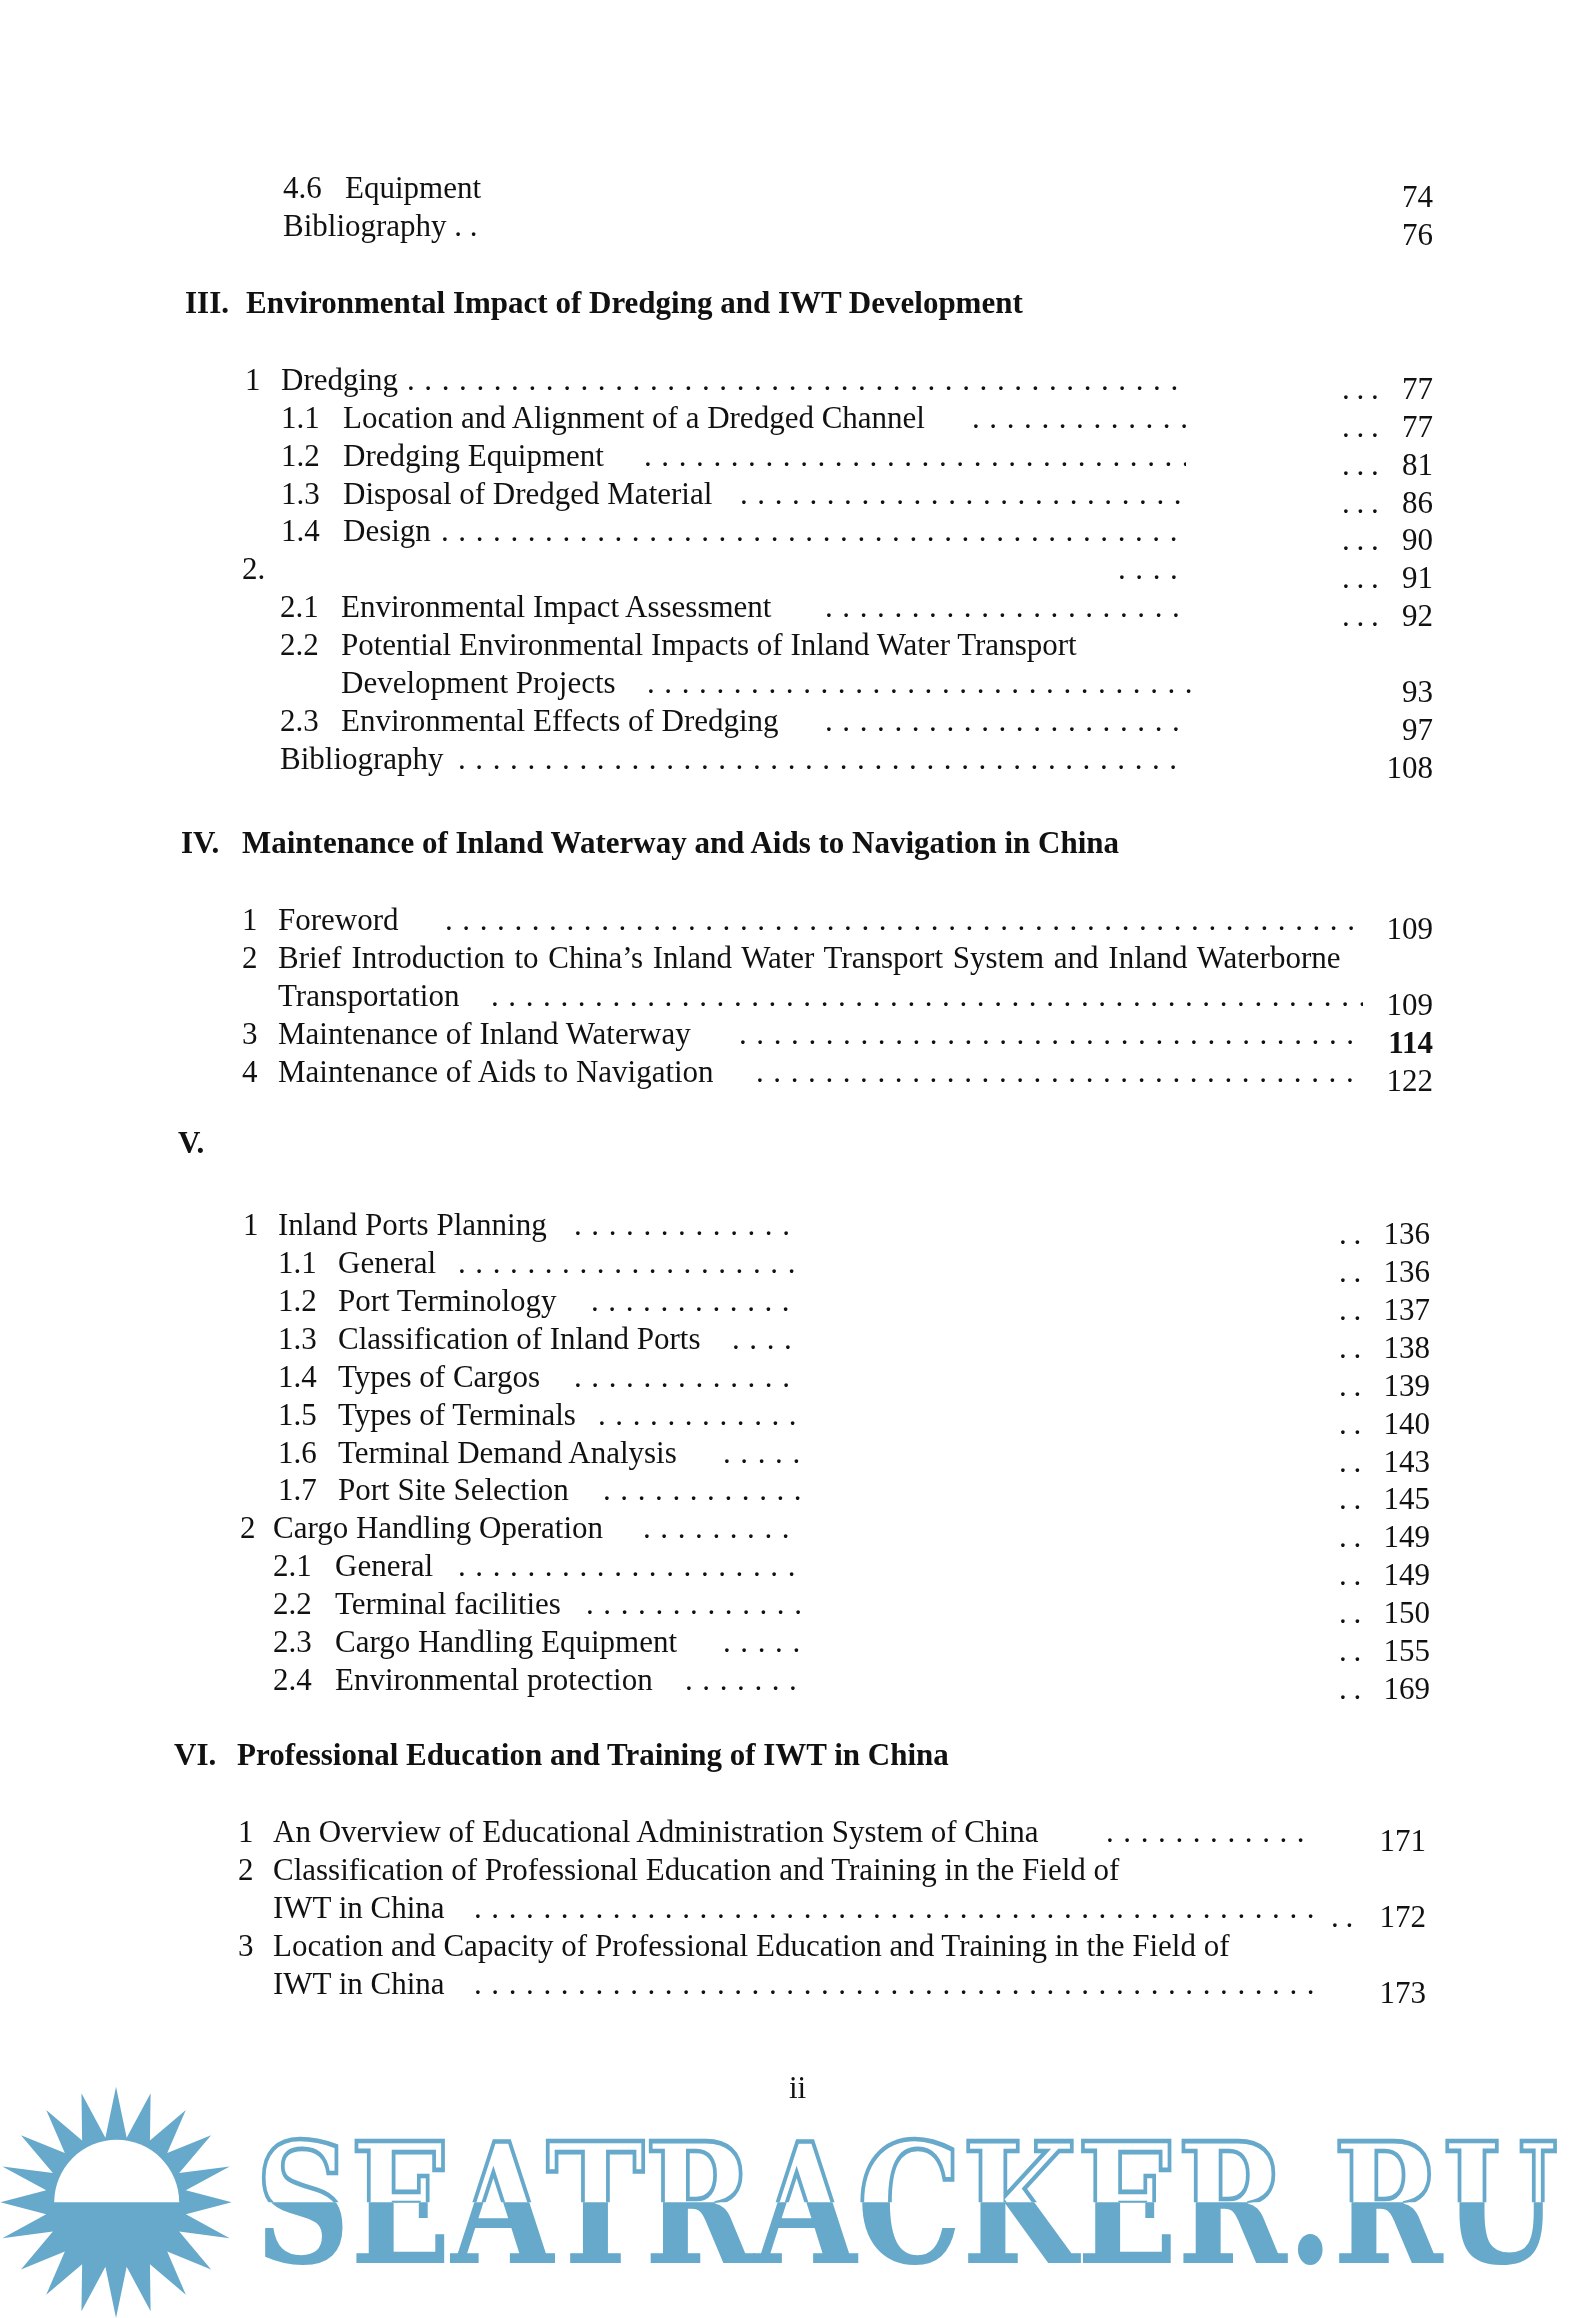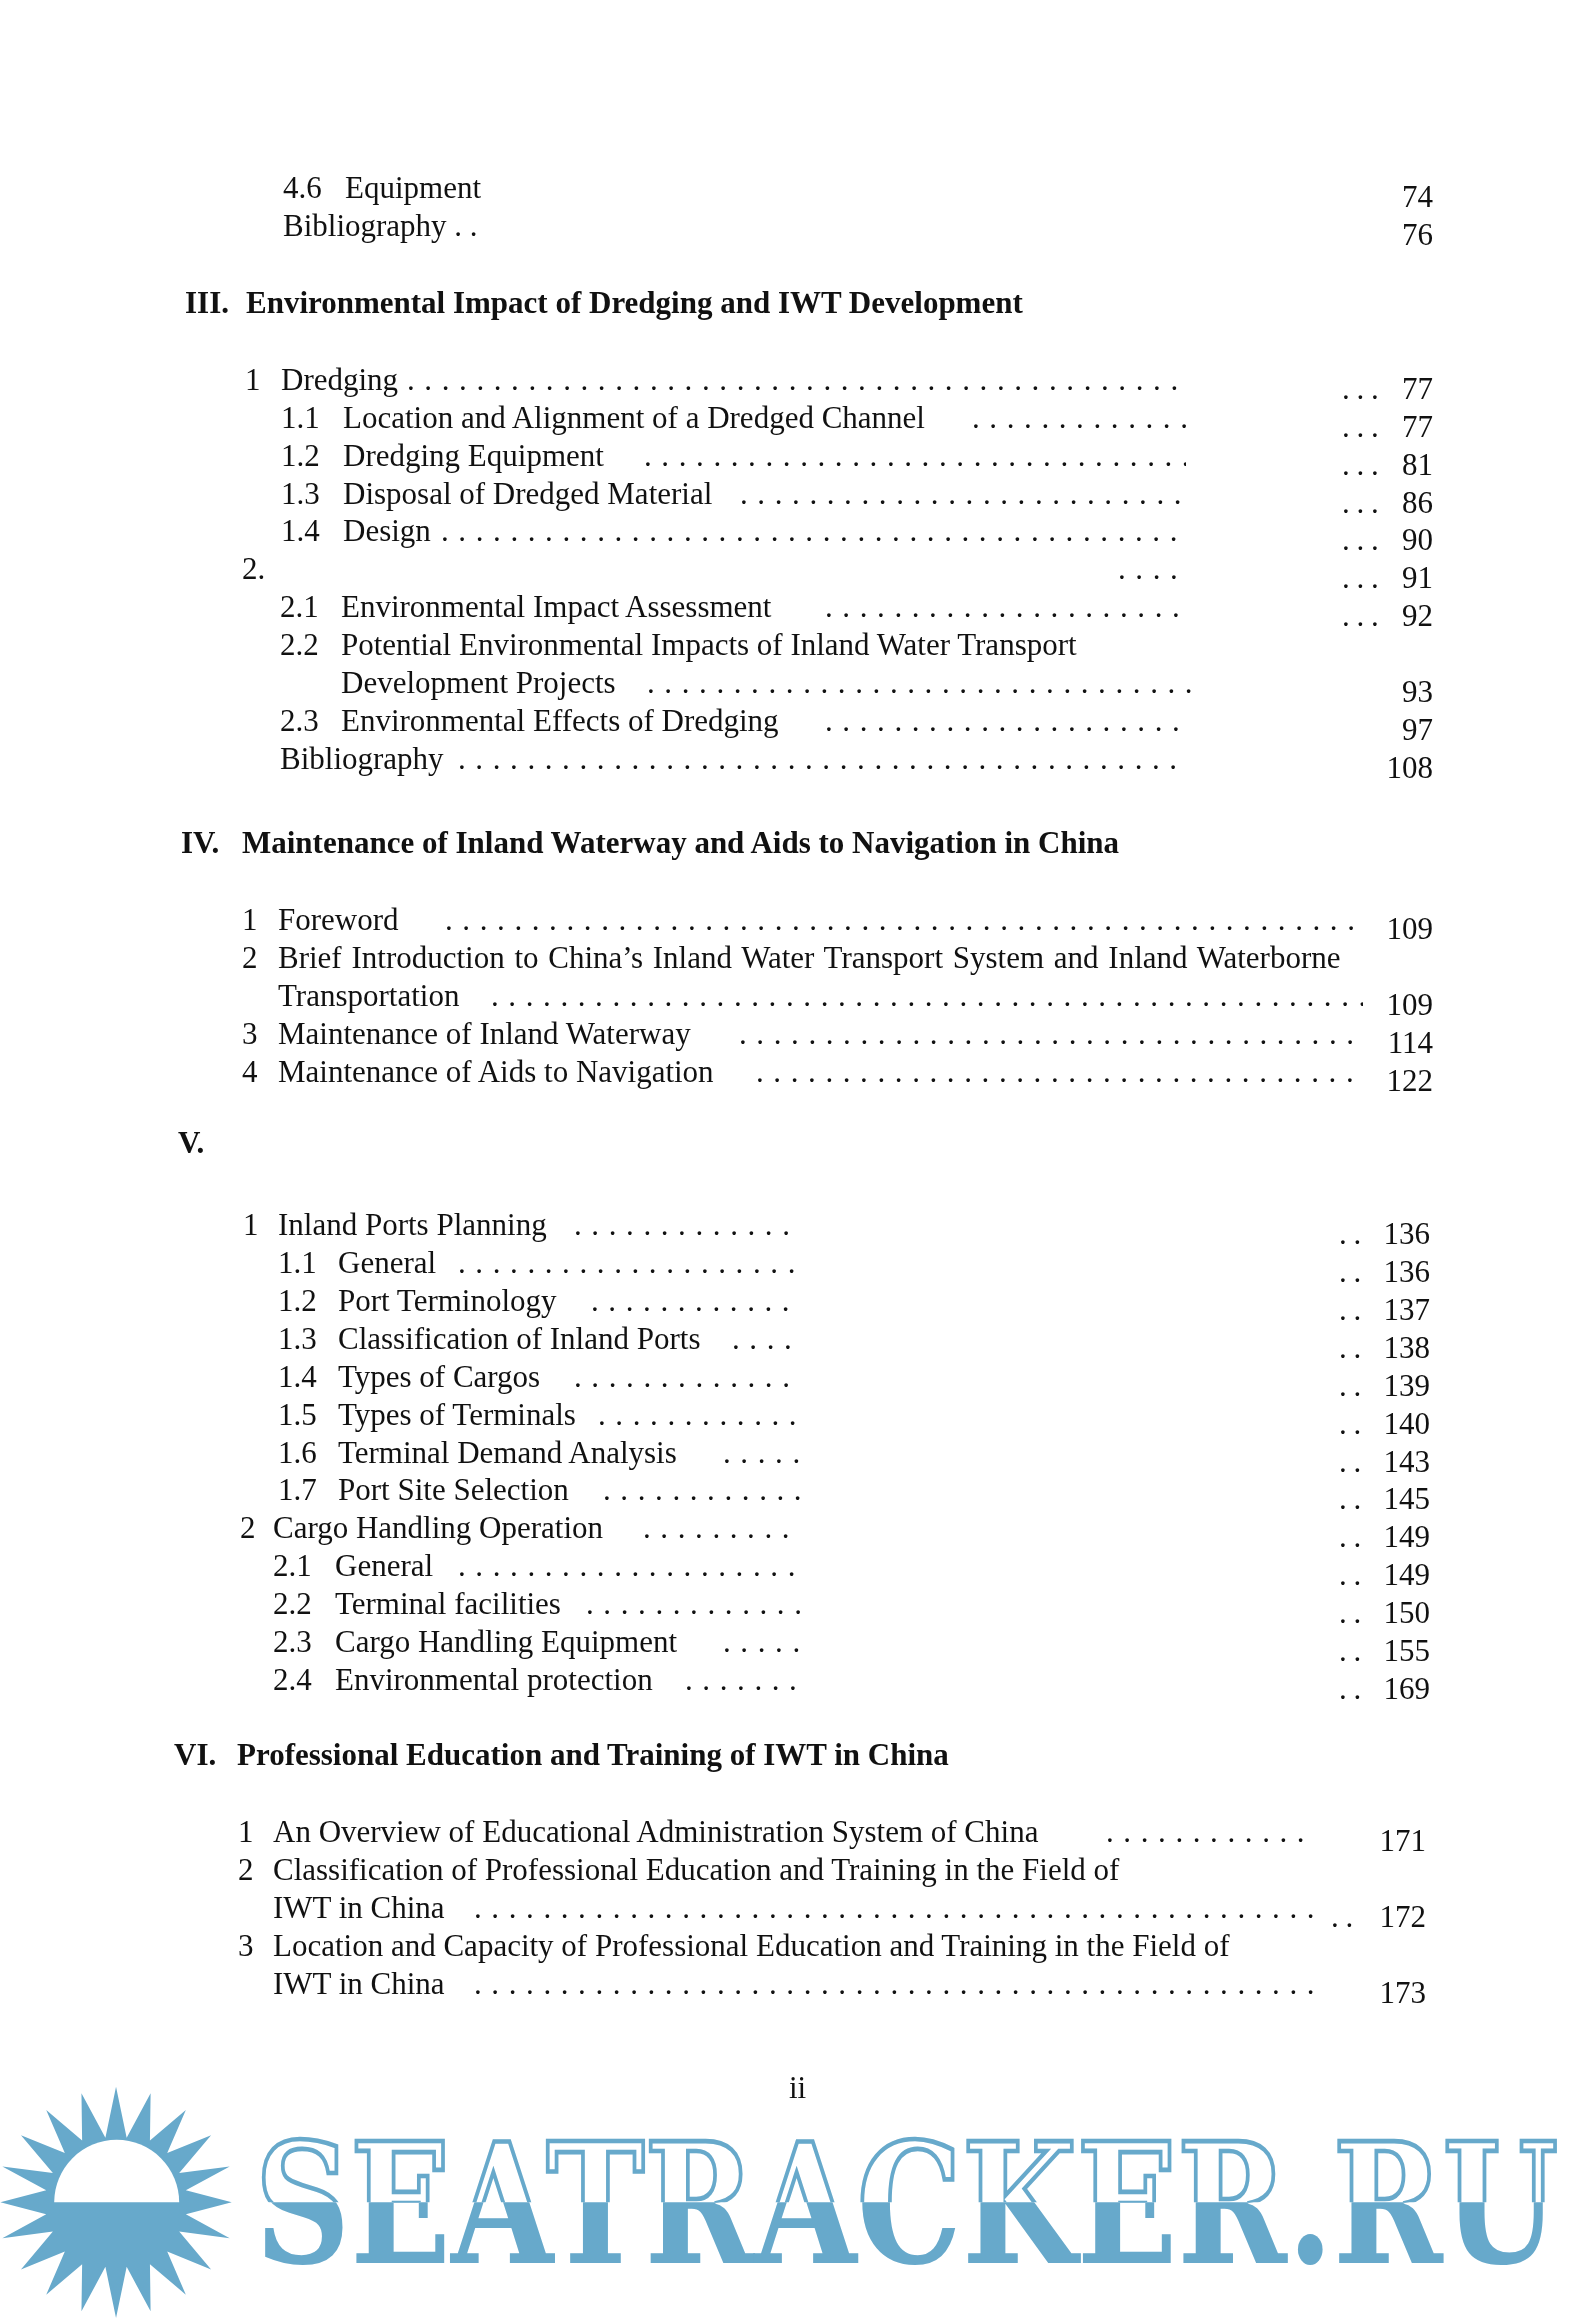--- a/index.html
+++ b/index.html
@@ -118,21 +118,21 @@
 </div>
 <div class="row" style="top:971px;">
   <span class="title" style="left:278px;">Transportation</span>
   <span class="dots" style="left:491px;width:872px;">................................................................................................................</span>
   <span class="pg" style="right:154px;">109</span>
 </div>
 <div class="row" style="top:1009px;">
   <span class="num" style="left:242px;">3</span>
   <span class="title" style="left:278px;">Maintenance of Inland Waterway</span>
   <span class="dots" style="left:739px;width:624px;">................................................................................................................</span>
-  <span class="pg" style="right:154px;">114</span>
+  <span class="pg" style="right:154px;font-weight:bold;">114</span>
 </div>
 <div class="row" style="top:1047px;">
   <span class="num" style="left:242px;">4</span>
   <span class="title" style="left:278px;">Maintenance of Aids to Navigation</span>
   <span class="dots" style="left:756px;width:607px;">................................................................................................................</span>
   <span class="pg" style="right:154px;">122</span>
 </div>
 
 <div class="row heading" style="top:1118px;">
   <span class="num" style="left:178px;">V.</span>

